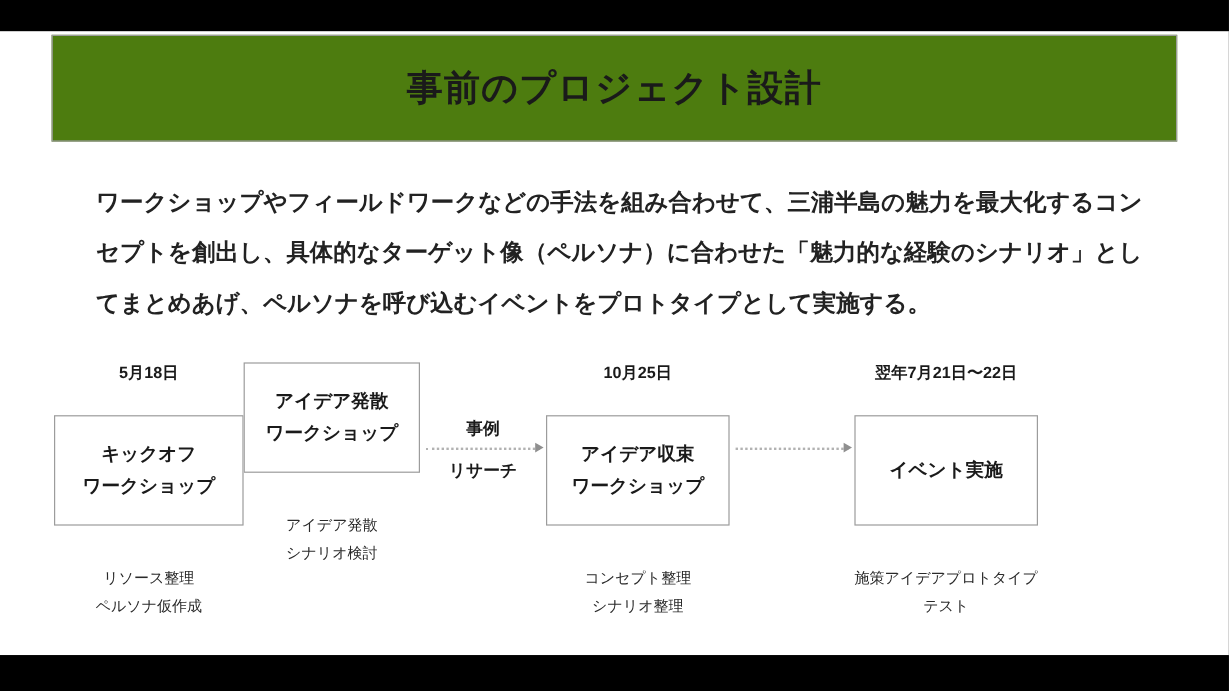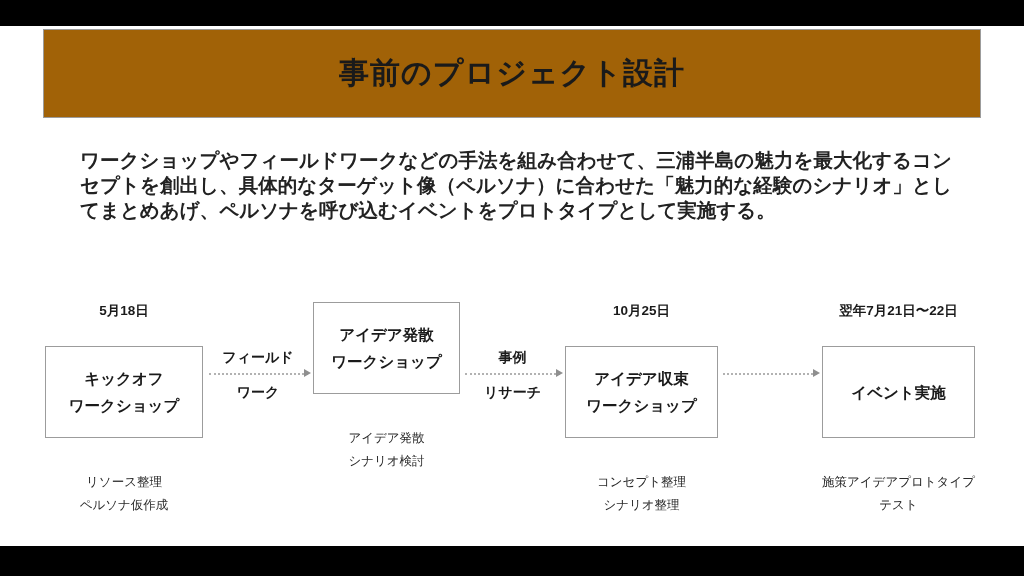--- a/index.html
+++ b/index.html
@@ -17,32 +17,32 @@
   .slide {
     position:absolute; top:26px; left:0;
     width:1024px; height:520px;
     background:#ffffff;
   }
 
   .title-box {
     position:absolute; top:3px; left:43px;
     width:938px; height:89px;
     border:1.5px solid #9c9c9c;
-    background:#a16207;
+    background:#4d7c0f;
     display:flex; align-items:center; justify-content:center;
   }
   .title-box h1 {
     font-size:30px; font-weight:bold; color:#1a1a1a;
     letter-spacing:1px;
   }
 
   .intro {
     position:absolute; top:122px; left:80px;
     width:872px;
-    font-size:19.5px; line-height:25px; font-weight:600;
+    font-size:19.5px; line-height:42px; font-weight:600;
     color:#222222;
     text-align:justify;
   }
 
   .flow {
     position:absolute; top:276px; left:0;
     width:1024px;
     display:flex; align-items:flex-start;
   }
   .spacer-l { width:45px; flex:none; }
@@ -128,25 +128,20 @@
       <div class="stage-box">
         <span class="box-line hide-if-empty">キックオフ</span>
         <span class="box-line hide-if-empty">ワークショップ</span>
       </div>
       <div class="stage-notes">
         <span class="note-line">リソース整理</span>
         <span class="note-line">ペルソナ仮作成</span>
       </div>
     </div>
 
-    <div class="connector c0">
-      <div class="conn-label top">フィールド</div>
-      <div class="dotted-arrow"></div>
-      <div class="conn-label bottom">ワーク</div>
-    </div>
 
     <div class="stage s1">
       <div class="stage-box">
         <span class="box-line hide-if-empty">アイデア発散</span>
         <span class="box-line hide-if-empty">ワークショップ</span>
       </div>
       <div class="stage-notes">
         <span class="note-line">アイデア発散</span>
         <span class="note-line">シナリオ検討</span>
       </div>

